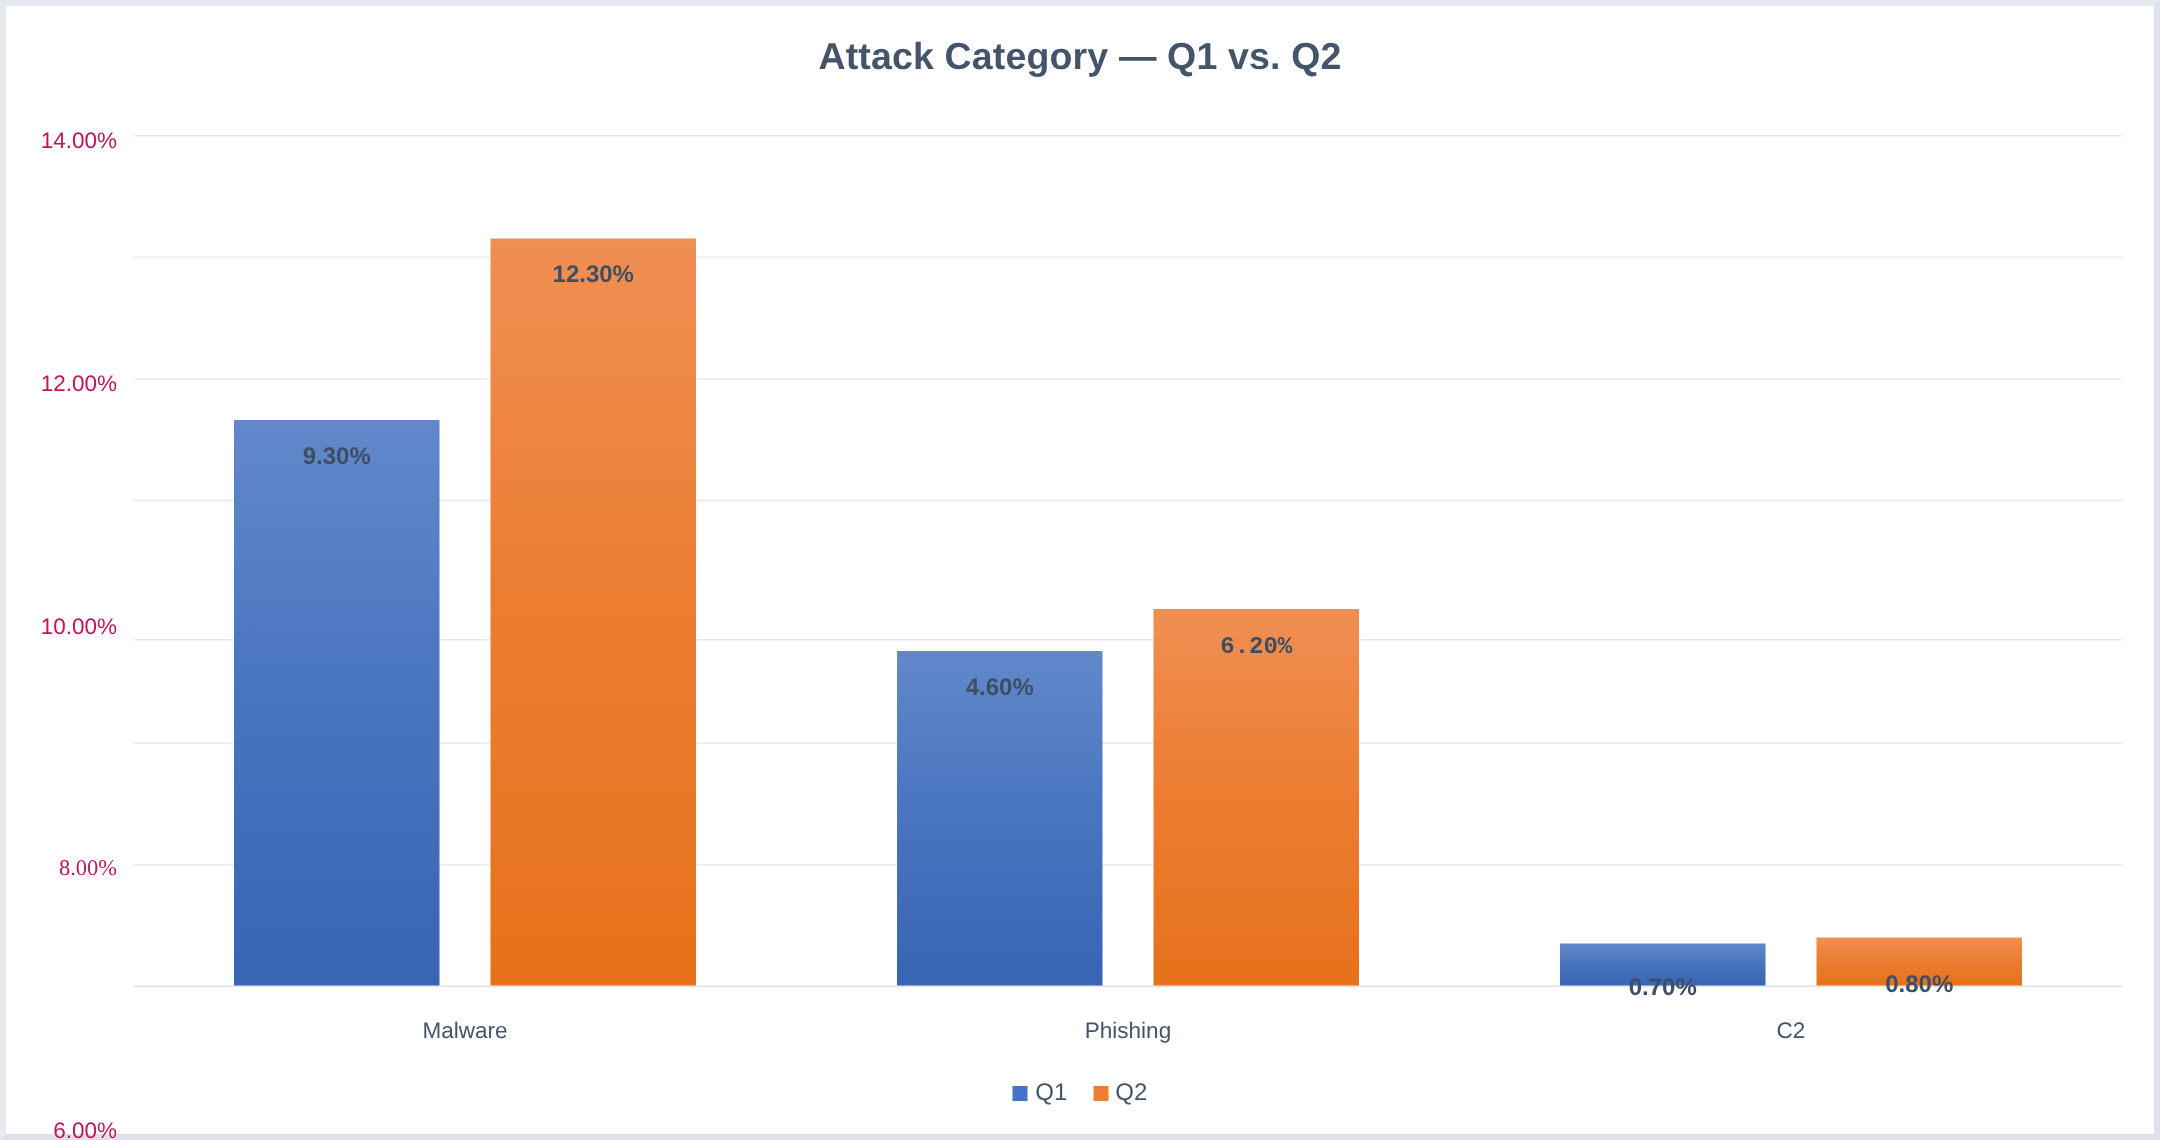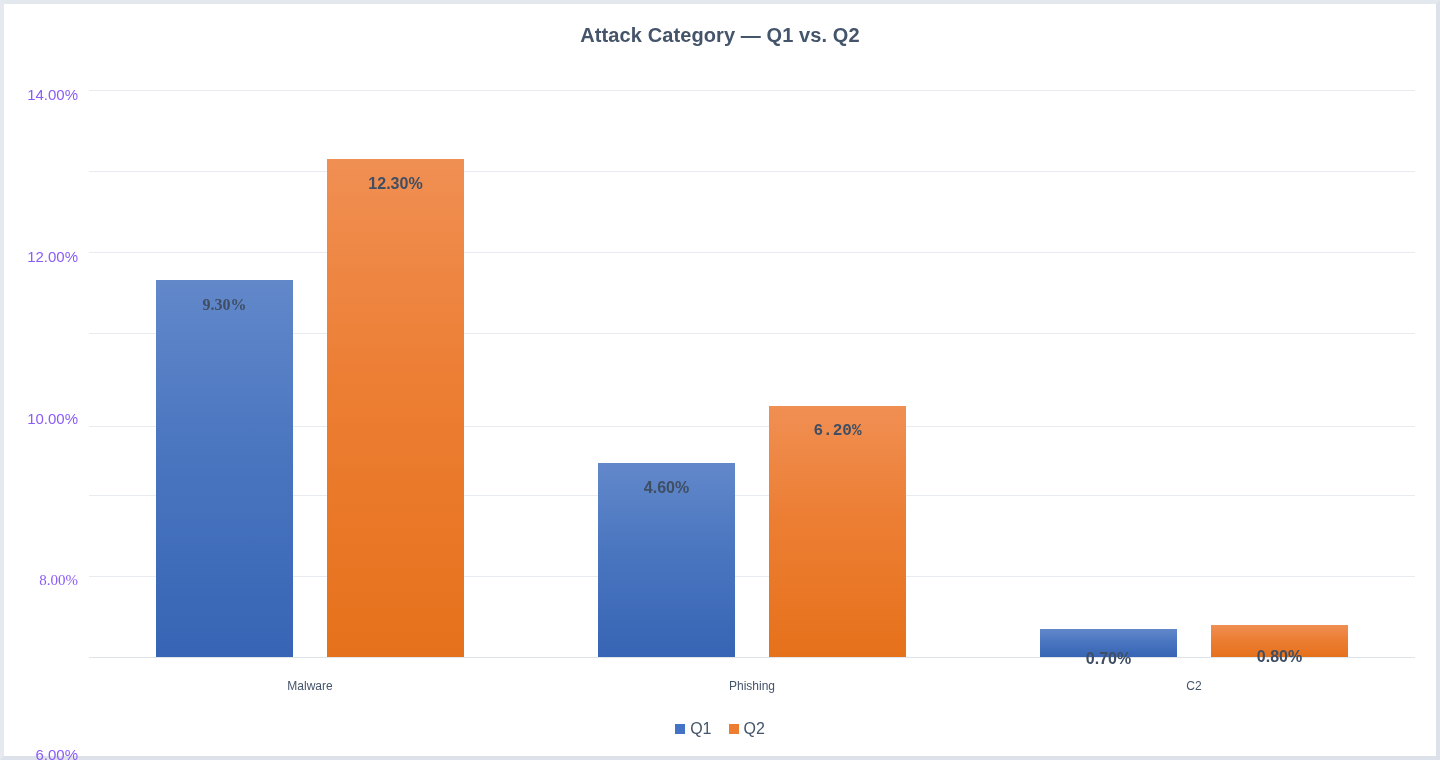--- a/index.html
+++ b/index.html
@@ -26,21 +26,21 @@
     border-left-color: #e6e9f0;
   }
 
   
   .chart-title {
     position: absolute;
     left: 0;
     right: 0;
     top: 20px;
     text-align: center;
-    font-size: 20px;
+    font-size: 25px;
     font-weight: bold;
     color: #44546a;
     letter-spacing: .1px;
   }
 
   
   
   .plot {
     position: absolute;
     left: 85px;
@@ -60,21 +60,21 @@
     background: #dfe4eb;
   }
 
   .ytick {
     position: absolute;
     right: 100%;
     margin-right: 11px;
     transform: translateY(-50%);
     white-space: nowrap;
     font-size: 15px;
-    color: #8b5cf6;
+    color: #be185d;
   }
 
   
   .groups {
     position: absolute;
     left: 0;
     top: 0;
     width: 100%;
     height: 100%;
   }
@@ -107,21 +107,21 @@
     top: 50%;
     transform: translate(-50%, -50%);
     margin-top: 16px;
   }
 
   
   .xlabel {
     position: absolute;
     top: 675px;
     transform: translateX(-50%);
-    font-size: 12px;
+    font-size: 15px;
     color: #44546a;
     white-space: nowrap;
   }
 
   
   .legend {
     position: absolute;
     left: 0;
     right: 0;
     top: 716px;
@@ -166,29 +166,29 @@
         </div>
         <div class="gridline" style="top: 85px;">
           <div class="ytick" style="top: 85px;">12.00%</div>
         </div>
         <div class="gridline" style="top: 4px;">
           <div class="ytick" style="top: 4px;">14.00%</div>
         </div>
       </div>
     <div class="groups" id="groups">
         <div class="group" style="left: 0px; width: 442px;">
-          <div class="bar q1" style="left: 67px; width: 137px; height: 376.65px; bottom: 4px; font-family: Liberation Serif, serif;">
+          <div class="bar q1" style="left: 67px; width: 137px; height: 376.65px; bottom: 4px;">
             <div class="bar-label">9.30%</div>
           </div>
           <div class="bar q2" style="left: 238px; width: 137px; height: 498.15px; bottom: 4px;">
             <div class="bar-label">12.30%</div>
           </div>
         </div>
         <div class="group" style="left: 442px; width: 442px;">
-          <div class="bar q1" style="left: 67px; width: 137px; height: 194px; bottom: 4px; text-decoration: underline;">
+          <div class="bar q1" style="left: 67px; width: 137px; height: 223px; bottom: 4px; text-decoration: underline;">
             <div class="bar-label">4.60%</div>
           </div>
           <div class="bar q2" style="left: 238px; width: 137px; height: 251.1px; bottom: 4px; font-family: Liberation Mono, monospace;">
             <div class="bar-label">6.20%</div>
           </div>
         </div>
         <div class="group" style="left: 884px; width: 442px;">
           <div class="bar q1 short" style="left: 67px; width: 137px; height: 28.35px; bottom: 4px;">
             <div class="bar-label">0.70%</div>
           </div>

